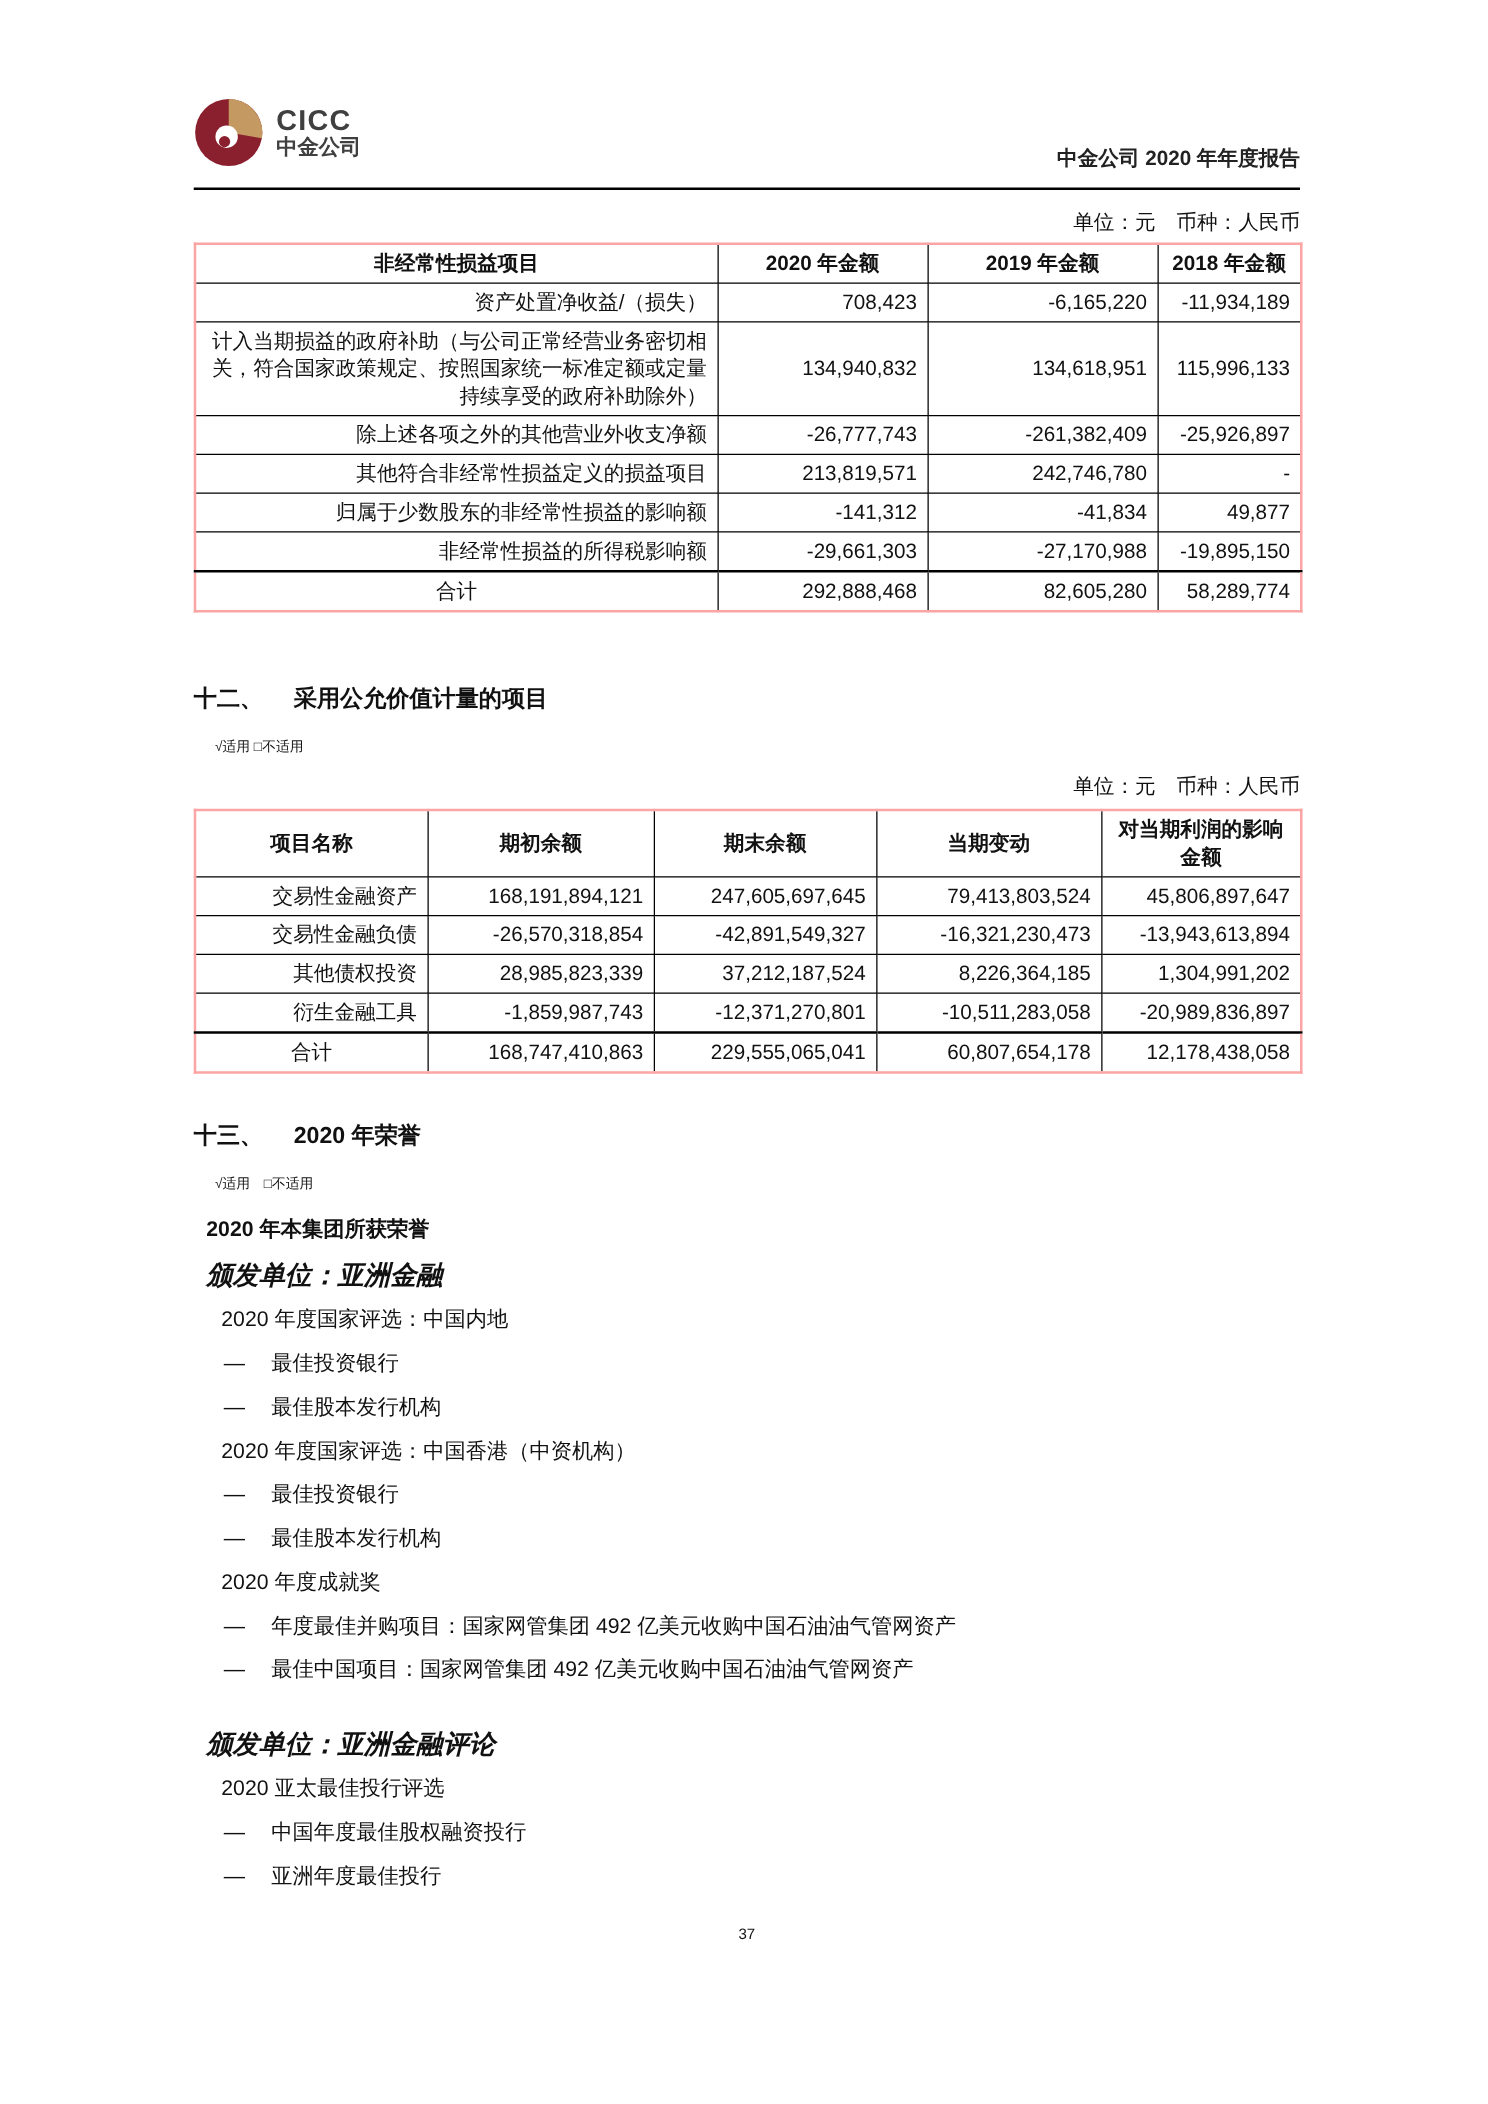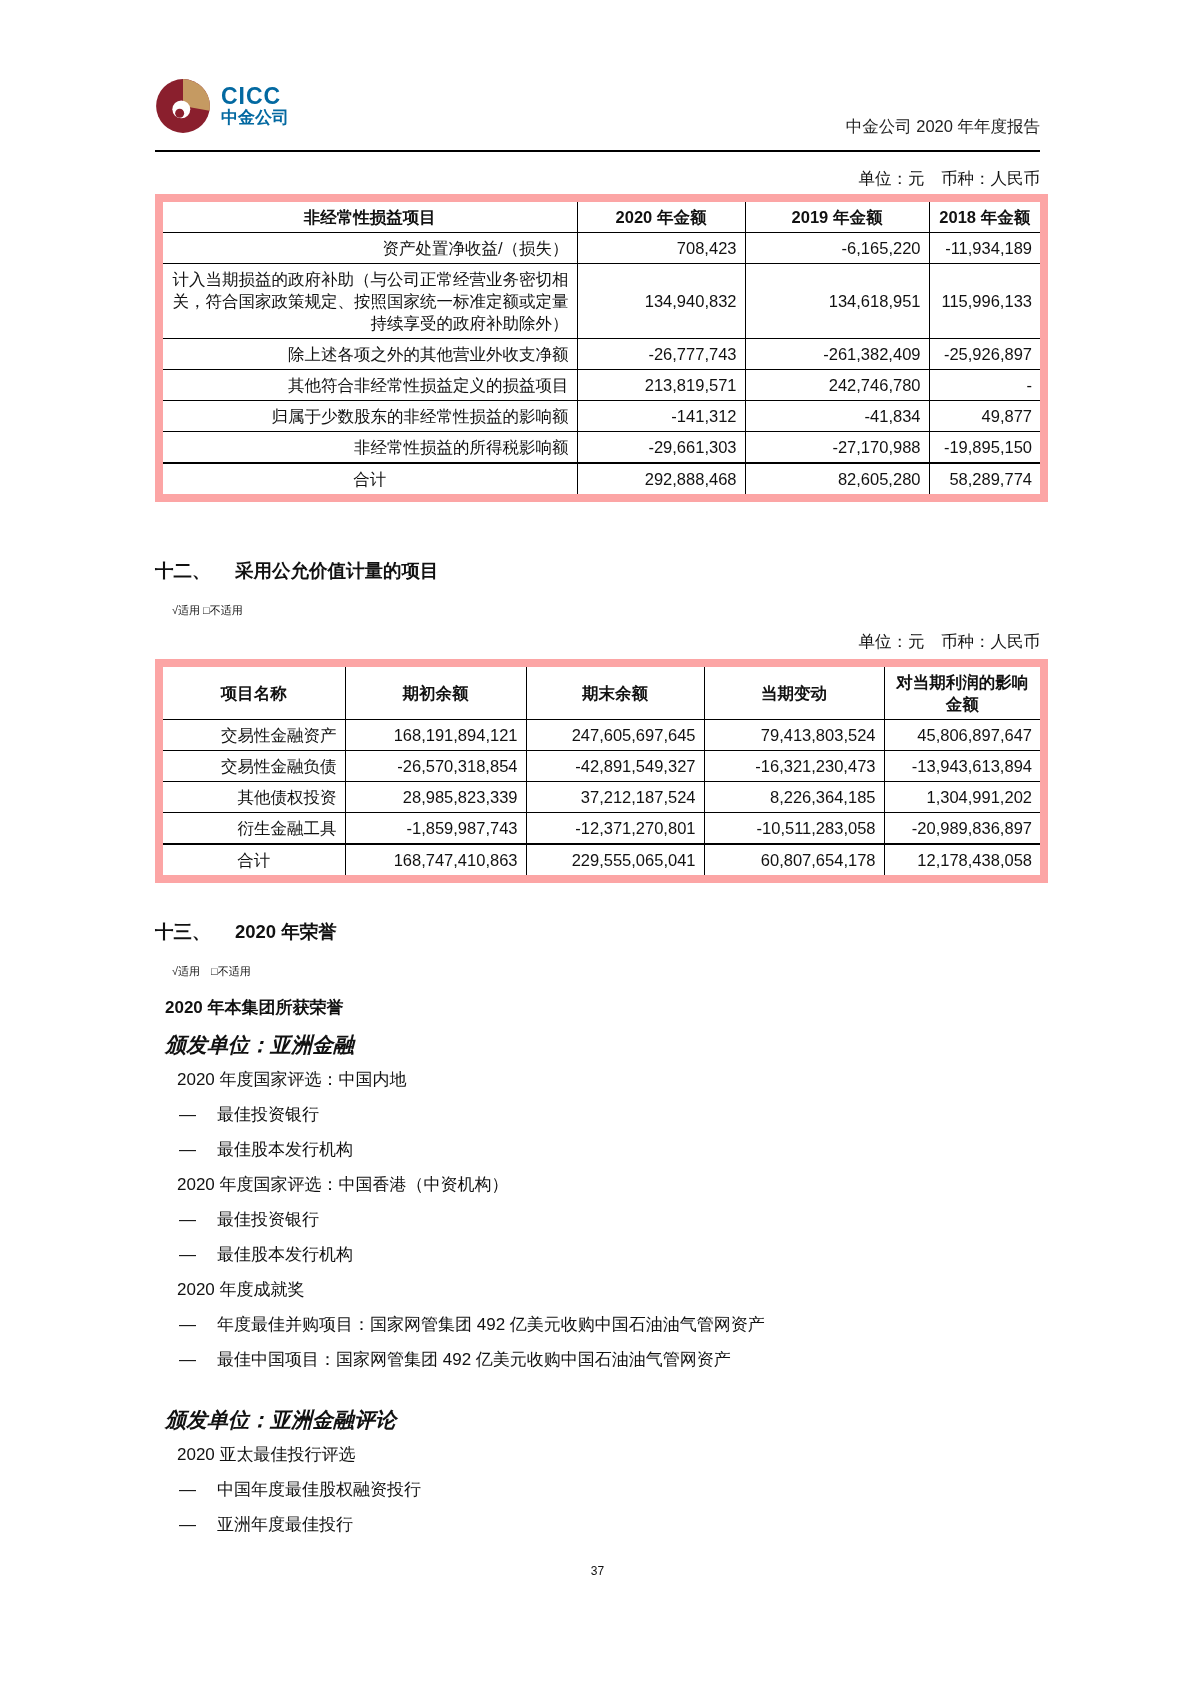--- a/index.html
+++ b/index.html
@@ -6,33 +6,33 @@
   html,body { background:#ffffff; }
   body { font-family:"Liberation Sans", sans-serif; color:#111; }
   .page {
     position:relative; width:1190px; height:1683px; margin:0 auto;
     background:#fff; padding:78px 150px 0 155px; overflow:hidden;
   }
   
   .header-bar { position:relative; height:60px; }
   .logo-wrap { display:flex; align-items:center; gap:10px; }
   .logo-circle { width:56px; height:56px; }
-  .logo-text { display:flex; flex-direction:column; justify-content:flex-start; color:#0369a1; }
+  .logo-text { display:flex; flex-direction:column; justify-content:flex-start; color:#404040; }
   .logo-en { font-size:23px; font-weight:bold; letter-spacing:1px; line-height:24px; }
   .logo-zh { font-size:17px; font-weight:bold; line-height:20px; }
   .header-right {
-    position:absolute; right:0; bottom:0; font-size:16.5px; color:#222;
+    position:absolute; right:0; bottom:0; font-size:16.5px; color:#222;font-weight:bold;
   }
   .header-rule { border-bottom:2px solid #000; margin-top:12px; }
   
   .unit-note { text-align:right; font-size:16.5px; margin-top:14px; height:24px; line-height:24px; }
   .unit-note.second { margin-top:6px; }
   
   table { border-collapse:collapse; width:885px; table-layout:fixed; margin-top:4px;
-          border:8px solid #fca5a5; }
+          border:2px solid #fca5a5; }
   td, th { border:1px solid #000; font-size:16.5px; padding:4px 8px; line-height:22px;
            vertical-align:middle; word-break:break-all; }
   th { font-weight:bold; text-align:center; }
   td.num { text-align:right; font-variant-numeric:tabular-nums; }
   td.label { text-align:right; }
   tr.total-row td { border-top:2px solid #000; }
   td.center { text-align:center; }
   
   .section-heading { margin-top:56px; font-size:18.5px; font-weight:bold; }
   .section-heading .sec-num { display:inline-block; width:80px; }

